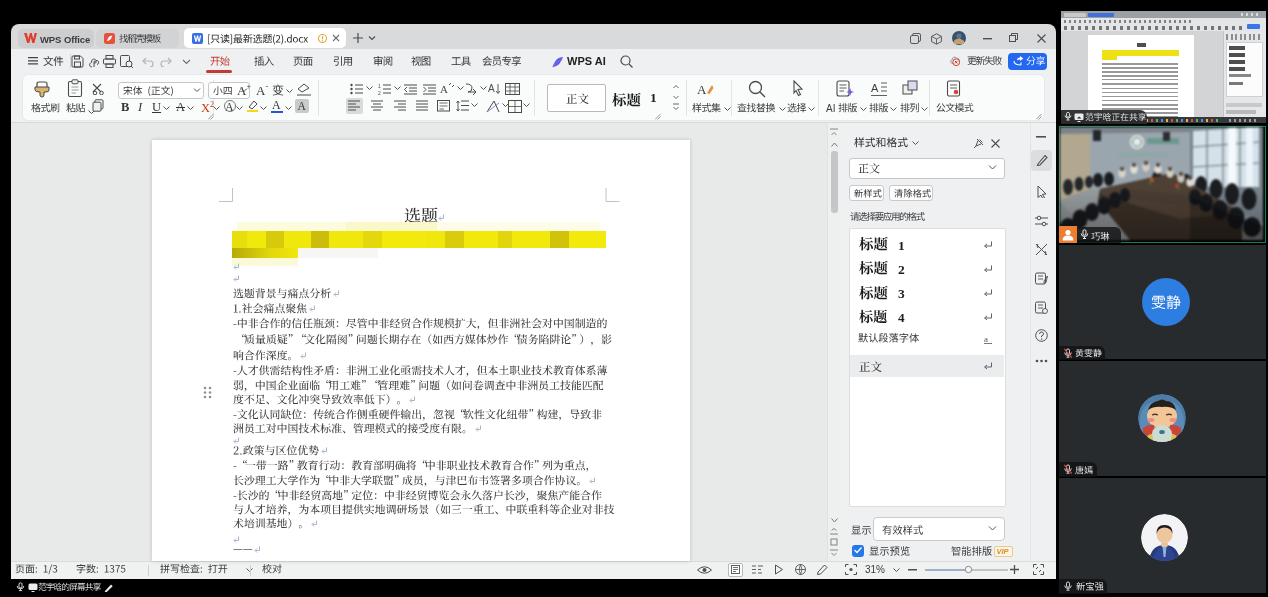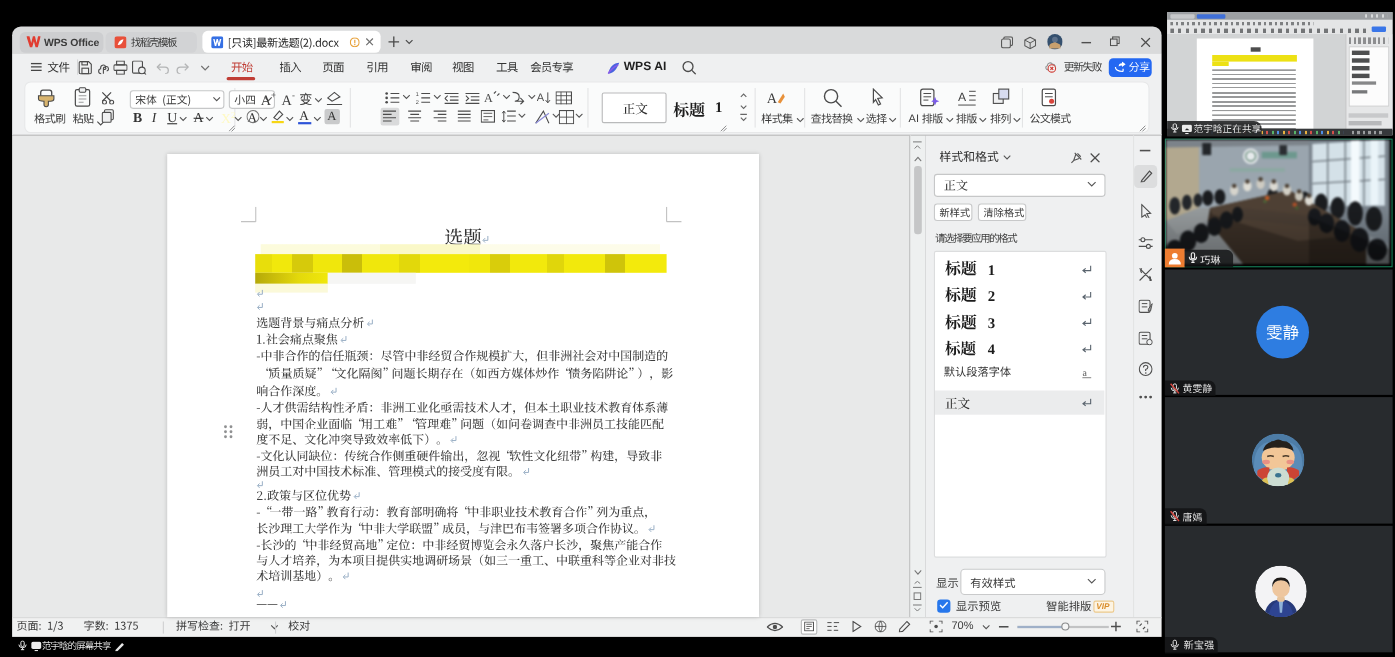--- a/index.html
+++ b/index.html
@@ -617,21 +617,21 @@
 <div class="lat" style="left:121px;top:100px;font-size:12.5px;font-weight:700;color:#333;font-family:'Liberation Serif',serif">B</div>
 <div class="lat" style="left:138px;top:100px;font-size:12.5px;font-style:italic;color:#333;font-family:'Liberation Serif',serif">I</div>
 <div class="lat" style="left:152px;top:100px;font-size:12.5px;color:#333;font-family:'Liberation Serif',serif;text-decoration:underline">U</div>
 <svg style="position:absolute;left:163px;top:106px" width="7" height="5">
     <path d="M0.5 0.5 L3.5 3.5 L6.5 0.5" fill="none" stroke="#555"></path>
   </svg>
 <div class="lat" style="left:176px;top:100px;font-size:12.5px;color:#333;font-family:'Liberation Serif',serif;text-decoration:line-through">A</div>
 <svg style="position:absolute;left:187px;top:106px" width="7" height="5">
     <path d="M0.5 0.5 L3.5 3.5 L6.5 0.5" fill="none" stroke="#555"></path>
   </svg>
-<div class="lat" style="left:201px;top:100px;font-size:12.5px;color:#fef9c3;font-family:Liberation Serif, serif">X<span style="font-size:8px;vertical-align:5px">2</span></div>
+<div class="lat" style="left:201px;top:100px;font-size:12.5px;color:#c2410c;font-family:Liberation Serif, serif">X<span style="font-size:8px;vertical-align:5px">2</span></div>
 <svg style="position:absolute;left:213px;top:106px" width="7" height="5">
     <path d="M0.5 0.5 L3.5 3.5 L6.5 0.5" fill="none" stroke="#555"></path>
   </svg>
 <div class="lat" style="left:225px;top:100px;font-size:12px;color:#333;font-family:'Liberation Serif',serif">A</div>
 <svg style="position:absolute;left:224px;top:99px" width="12" height="14">
     <circle cx="6" cy="7" r="5.5" fill="none" stroke="#777"></circle>
   </svg>
 <svg style="position:absolute;left:236px;top:106px" width="7" height="5">
     <path d="M0.5 0.5 L3.5 3.5 L6.5 0.5" fill="none" stroke="#555"></path>
   </svg>
@@ -1675,21 +1675,21 @@
     <circle cx="5.5" cy="5.5" r="5" fill="none" stroke="#4e4e4e" stroke-width="0.9"></circle>
     <path d="M0.5 5.5 H10.5 M5.5 0.5 Q2.5 5.5,5.5 10.5 Q8.5 5.5,5.5 0.5" fill="none" stroke="#4e4e4e" stroke-width="0.8"></path>
   </svg>
 <svg style="position:absolute;left:817px;top:564px" width="11" height="11">
     <path d="M1 8 L7.5 1 L10 3.5 L3.5 10 L0.5 10.5 Z" fill="none" stroke="#4e4e4e" stroke-width="1"></path>
   </svg>
 <svg style="position:absolute;left:845px;top:564px" width="12" height="11">
     <path d="M3.5 0.5 H0.5 V3 M8.5 0.5 H11.5 V3 M0.5 8 V10.5 H3.5 M11.5 8 V10.5 H8.5" fill="none" stroke="#4e4e4e"></path>
     <circle cx="6" cy="5.5" r="1.6" fill="#4e4e4e"></circle>
   </svg>
-<div class="lat" style="left:865px;top:564px;font-size:10px;color:#3b3b3b">70%</div>
+<div class="lat" style="left:865px;top:564px;font-size:10px;color:#3b3b3b">31%</div>
 <svg style="position:absolute;left:893px;top:568px" width="7" height="5">
     <path d="M0.5 0.5 L3.5 3.5 L6.5 0.5" fill="none" stroke="#555"></path>
   </svg>
 <svg style="position:absolute;left:908px;top:569px" width="9" height="2">
     <rect width="9" height="1.5" fill="#4e4e4e"></rect>
   </svg>
 <div class="" style="left:925px;top:569px;width:83px;height:1.5px;background:#c2c3c4"></div>
 <div class="" style="left:925px;top:569px;width:43px;height:1.5px;background:#9fb0c8"></div>
 <svg style="position:absolute;left:964px;top:565px" width="9" height="9">
     <circle cx="4.5" cy="4.5" r="3.2" fill="#f5f6f6" stroke="#8a8b8c"></circle>

